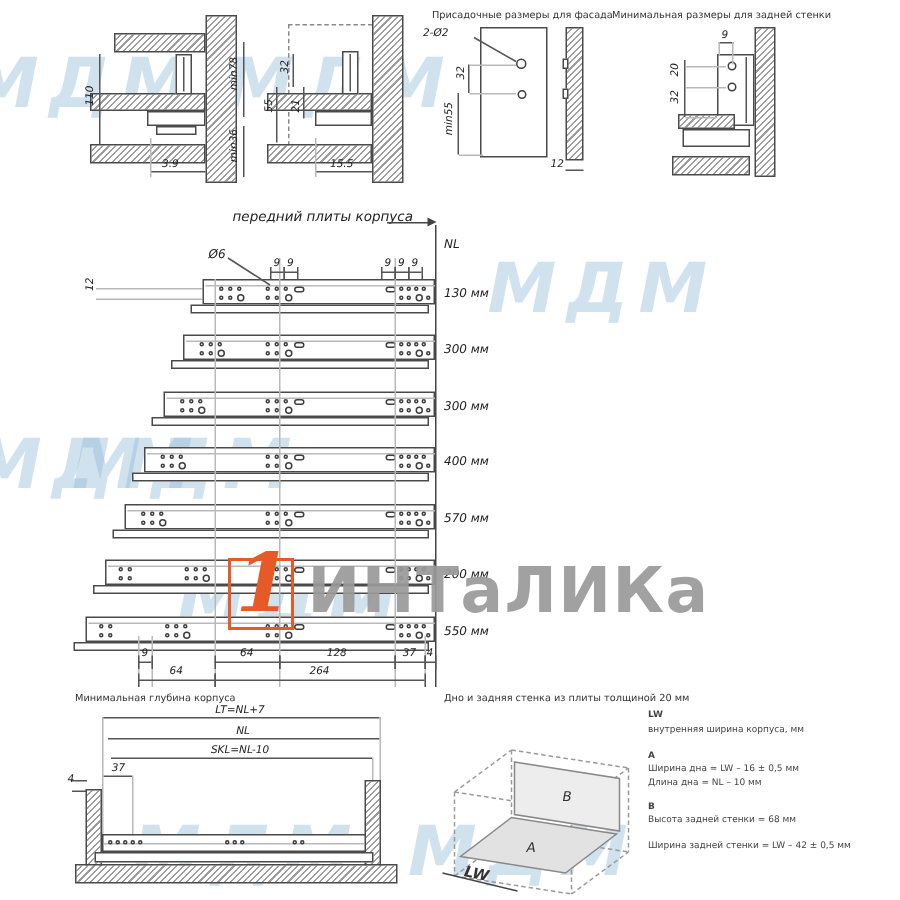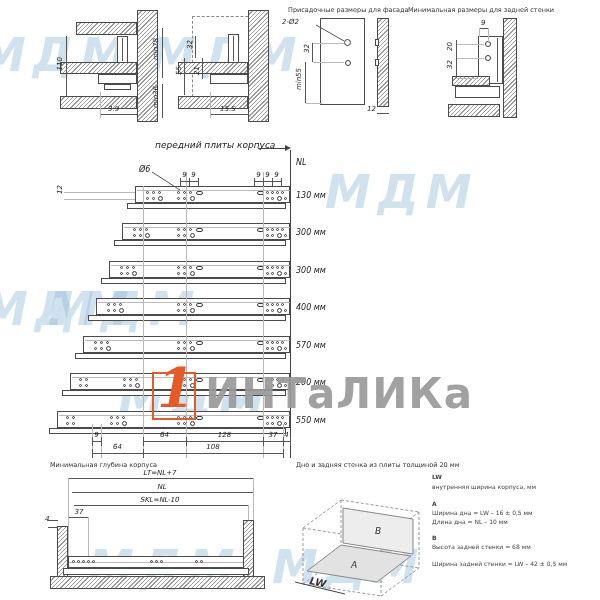--- a/index.html
+++ b/index.html
@@ -382,21 +382,21 @@
       <div class="vline" style="left: 283px; top: 437px; height: 9px;"></div>
       <div class="vline" style="left: 290px; top: 437px; height: 9px;"></div>
       <div class="seglab" style="left: 286.5px; top: 431px;">4</div>
       <div class="hline" style="left: 92px; top: 453px; width: 51px;"></div>
       <div class="vline" style="left: 92px; top: 449px; height: 9px;"></div>
       <div class="vline" style="left: 143px; top: 449px; height: 9px;"></div>
       <div class="seglab" style="left: 117.5px; top: 443px;">64</div>
       <div class="hline" style="left: 143px; top: 453px; width: 140px;"></div>
       <div class="vline" style="left: 143px; top: 449px; height: 9px;"></div>
       <div class="vline" style="left: 283px; top: 449px; height: 9px;"></div>
-      <div class="seglab" style="left: 213px; top: 443px;">108</div>
+      <div class="seglab" style="left: 213px; top: 443px;">264</div>
     </div>
 
   <div>
     <div class="ttl" style="left:50px;top:461px">Минимальная глубина корпуса</div>
     <div class="hline" style="left:68px;top:478px;width:185px"></div>
     <div class="seglab" style="left:160px;top:469px">LT=NL+7</div>
     <div class="hline" style="left:72px;top:492px;width:181px"></div>
     <div class="seglab" style="left:162px;top:483px">NL</div>
     <div class="hline" style="left:74px;top:505px;width:174px"></div>
     <div class="seglab" style="left:160px;top:496px">SKL=NL-10</div>

